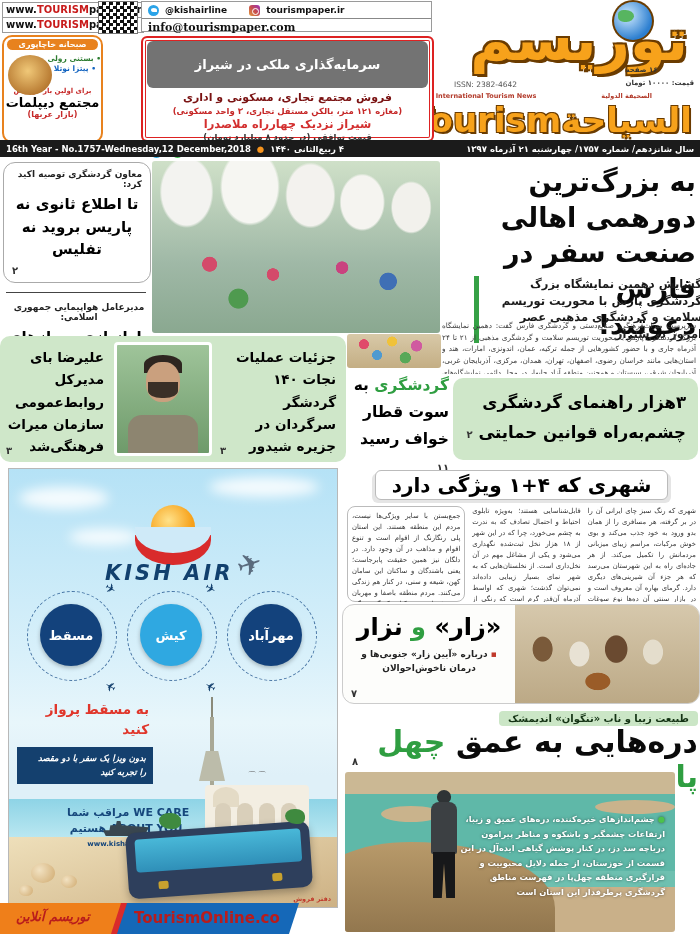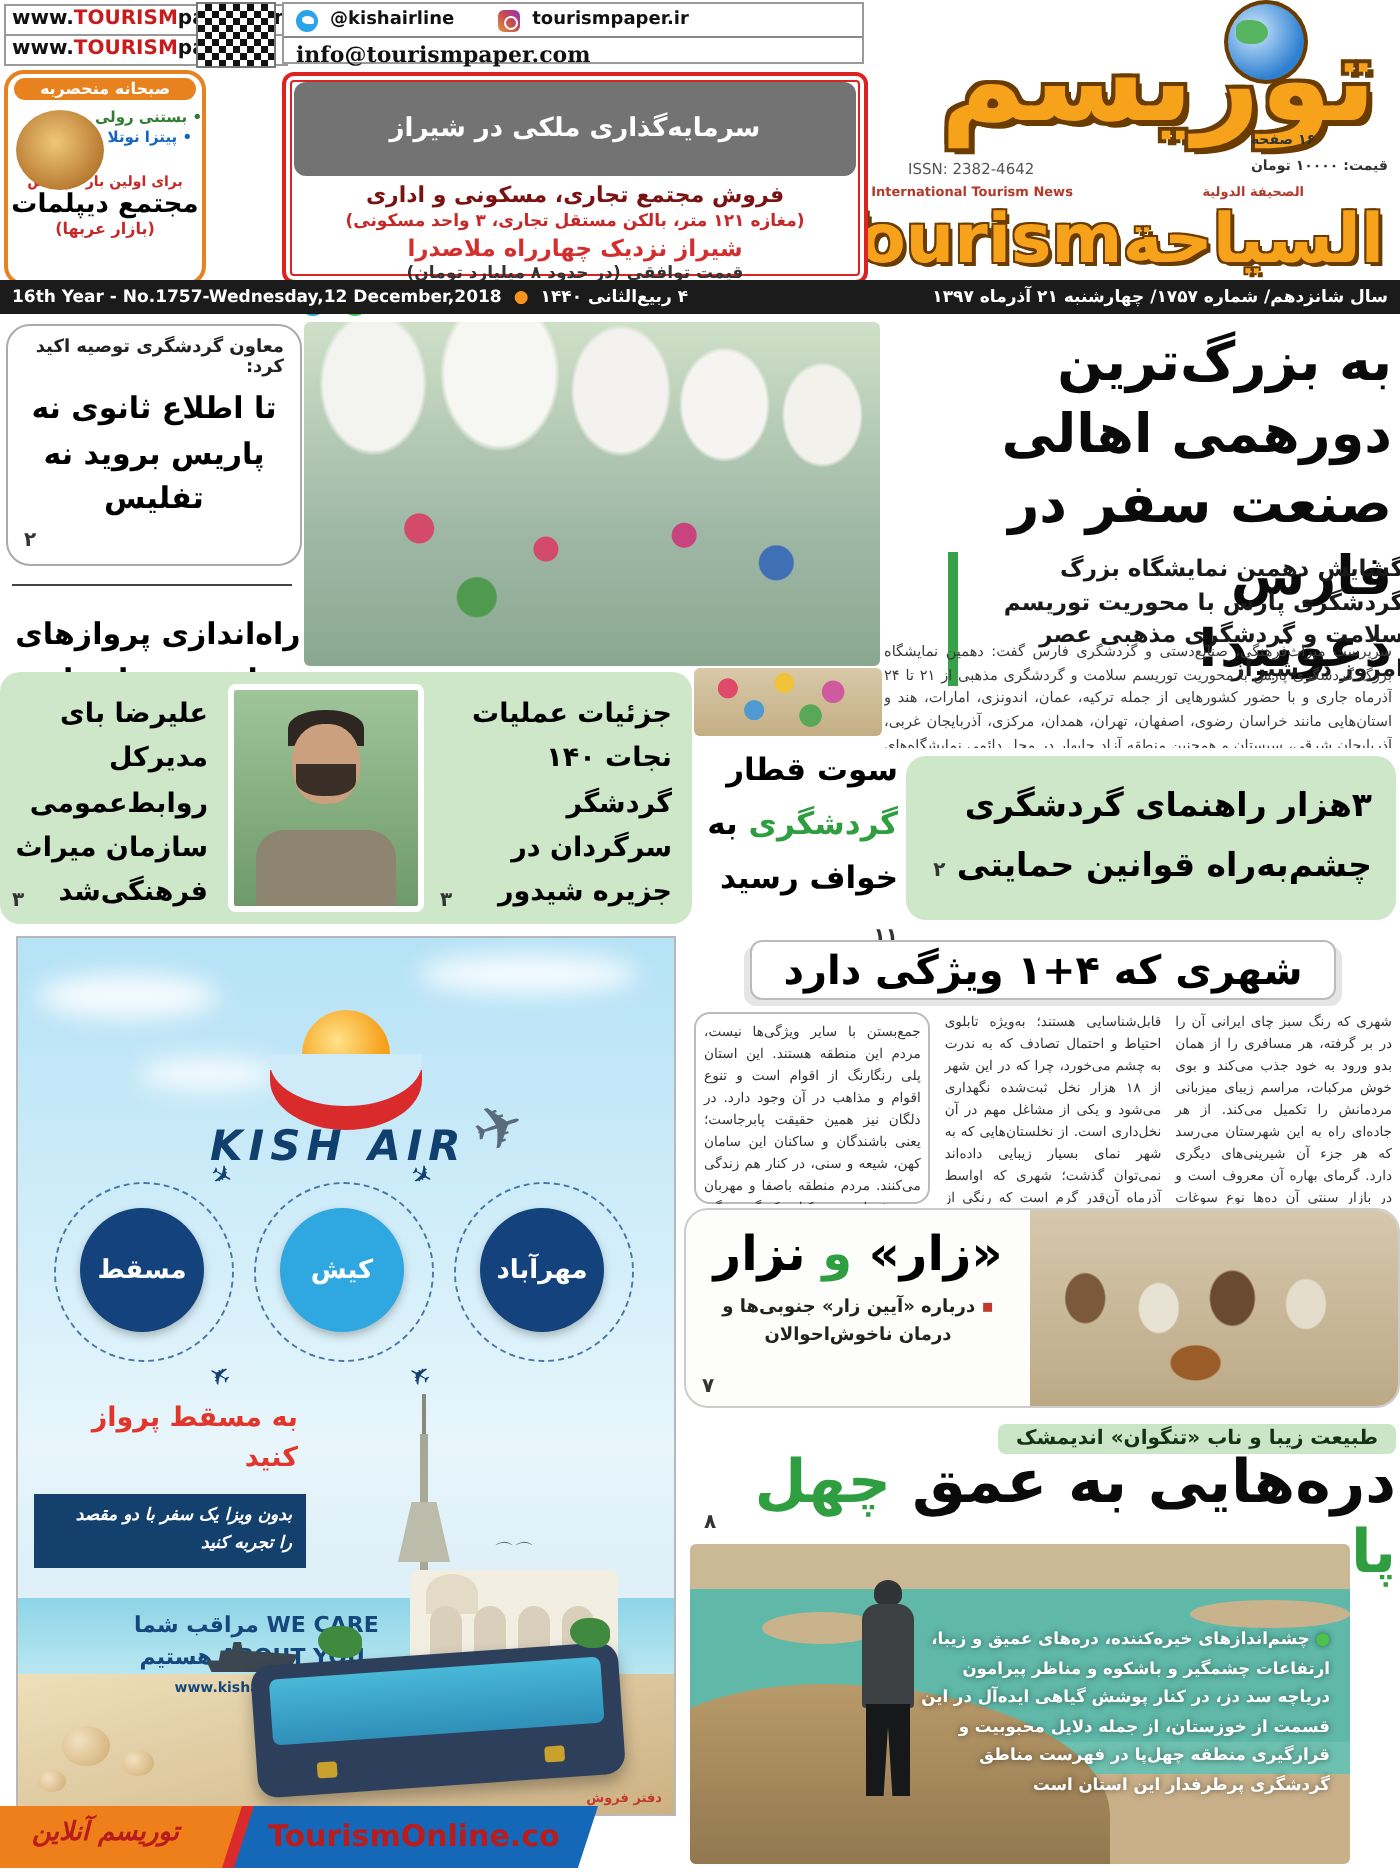--- a/index.html
+++ b/index.html
@@ -184,21 +184,21 @@
         <div class="logo-line2">السياحة</div>
       </div>
       <div style="text-align:center;">
         <div class="logo-tag">International Tourism News</div>
         <div class="logo-line2">Tourism</div>
       </div>
     </div>
   </div>
 
   <div class="abs adframe1 rtl" style="left:2px;top:35px;width:97px;height:104px;">
-    <div class="pill">صبحانه منحصربه</div>
+    <div class="pill">صبحانه خاچاپوری</div>
     <div class="abs" style="left:4px;top:18px;width:44px;height:40px;border-radius:50%;background:radial-gradient(circle at 45% 40%,#f0c878,#b5762e 75%,#7a4a1a);"></div>
     <div style="font:bold 7.5px 'DejaVu Sans',sans-serif;color:#2e7d32;padding:2px 0 0;">• <span>بستنی رولی</span></div>
     <div style="font:bold 7.5px 'DejaVu Sans',sans-serif;color:#1565c0;padding:1px 5px 0;">• <span>پیتزا نوتلا</span></div>
     <div class="c" style="font:bold 7px 'DejaVu Sans',sans-serif;color:#c62828;margin-top:14px;">برای اولین بار در کیش</div>
     <div class="c" style="font:900 13px 'DejaVu Sans',sans-serif;color:#000;">مجتمع دیپلمات</div>
     <div class="c" style="font:bold 8px 'DejaVu Sans',sans-serif;color:#c62828;">(بازار عربها)</div>
   </div>
 
   <div class="abs adframe2 rtl" style="left:141px;top:36px;width:289px;height:102px;">
     <div class="redbanner">سرمایه‌گذاری ملکی در شیراز</div>
@@ -223,20 +223,21 @@
     <span class="rtl">سال شانزدهم/ شماره ۱۷۵۷/ چهارشنبه ۲۱ آذرماه ۱۳۹۷</span>
   </div>
 
   <div class="abs rtl teaser-box" style="left:3px;top:162px;width:130px;">
     <div class="kicker">معاون گردشگری توصیه اکید کرد:</div>
     <div class="ttitle c" style="margin-top:4px;">تا اطلاع ثانوی نه پاریس بروید نه تفلیس</div>
     <div class="pg" style="text-align:left;margin-top:4px;">۲</div>
   </div>
   <div class="abs" style="left:6px;top:292px;width:140px;border-top:1.5px solid #444;"></div>
   <div class="abs rtl" style="left:3px;top:298px;width:144px;padding:4px;">
+    <div class="kicker c">مدیرعامل هواپیمایی جمهوری اسلامی:</div>
     <div class="ttitle c" style="margin-top:4px;">راه‌اندازی پروازهای خارجی هواپیمای ای‌تی‌آر در مسیرهای پرتردد</div>
     <div class="pg" style="text-align:left;">۲</div>
   </div>
 
   <div class="abs ph hero-photo" style="left:152px;top:161px;width:288px;height:172px;"></div>
   <div class="abs ph basket-photo" style="left:347px;top:334px;width:94px;height:34px;"></div>
 
   <div class="abs rtl hero-h" style="left:444px;top:164px;width:252px;">
     <div>به بزرگ‌ترین دورهمی اهالی</div>
     <div>صنعت سفر در فارس</div>
@@ -260,22 +261,22 @@
         <div class="jacket"></div>
     </div>
     <div style="flex:1;padding:10px 8px 6px 6px;position:relative;">
       <div class="brief-t">علیرضا بای مدیرکل روابط‌عمومی سازمان میراث فرهنگی‌شد</div>
       <div class="pg abs" style="left:6px;bottom:6px;">۳</div>
     </div>
   </div>
 
   <div class="abs rtl" style="left:349px;top:372px;width:100px;height:88px;text-align:right;">
     <div style="font:900 15.5px 'DejaVu Sans',sans-serif;line-height:1.75;color:#000;">
+      <div><span class="green-w">گردشگری</span><span> به</span></div>
       <div><span>سوت قطار</span></div>
-      <div><span class="green-w">گردشگری</span><span> به</span></div>
       <div><span>خواف رسید</span> <span class="pg">۱۱</span></div>
     </div>
   </div>
 
   <div class="abs greenbox rtl" style="left:453px;top:378px;width:245px;height:82px;padding:10px 12px;box-sizing:border-box;">
     <div style="font:900 16.5px 'DejaVu Sans',sans-serif;line-height:1.8;color:#000;text-align:right;">
       <div>۳هزار راهنمای گردشگری</div>
       <div><span>چشم‌به‌راه قوانین حمایتی</span> <span class="pg">۲</span></div>
     </div>
   </div>

